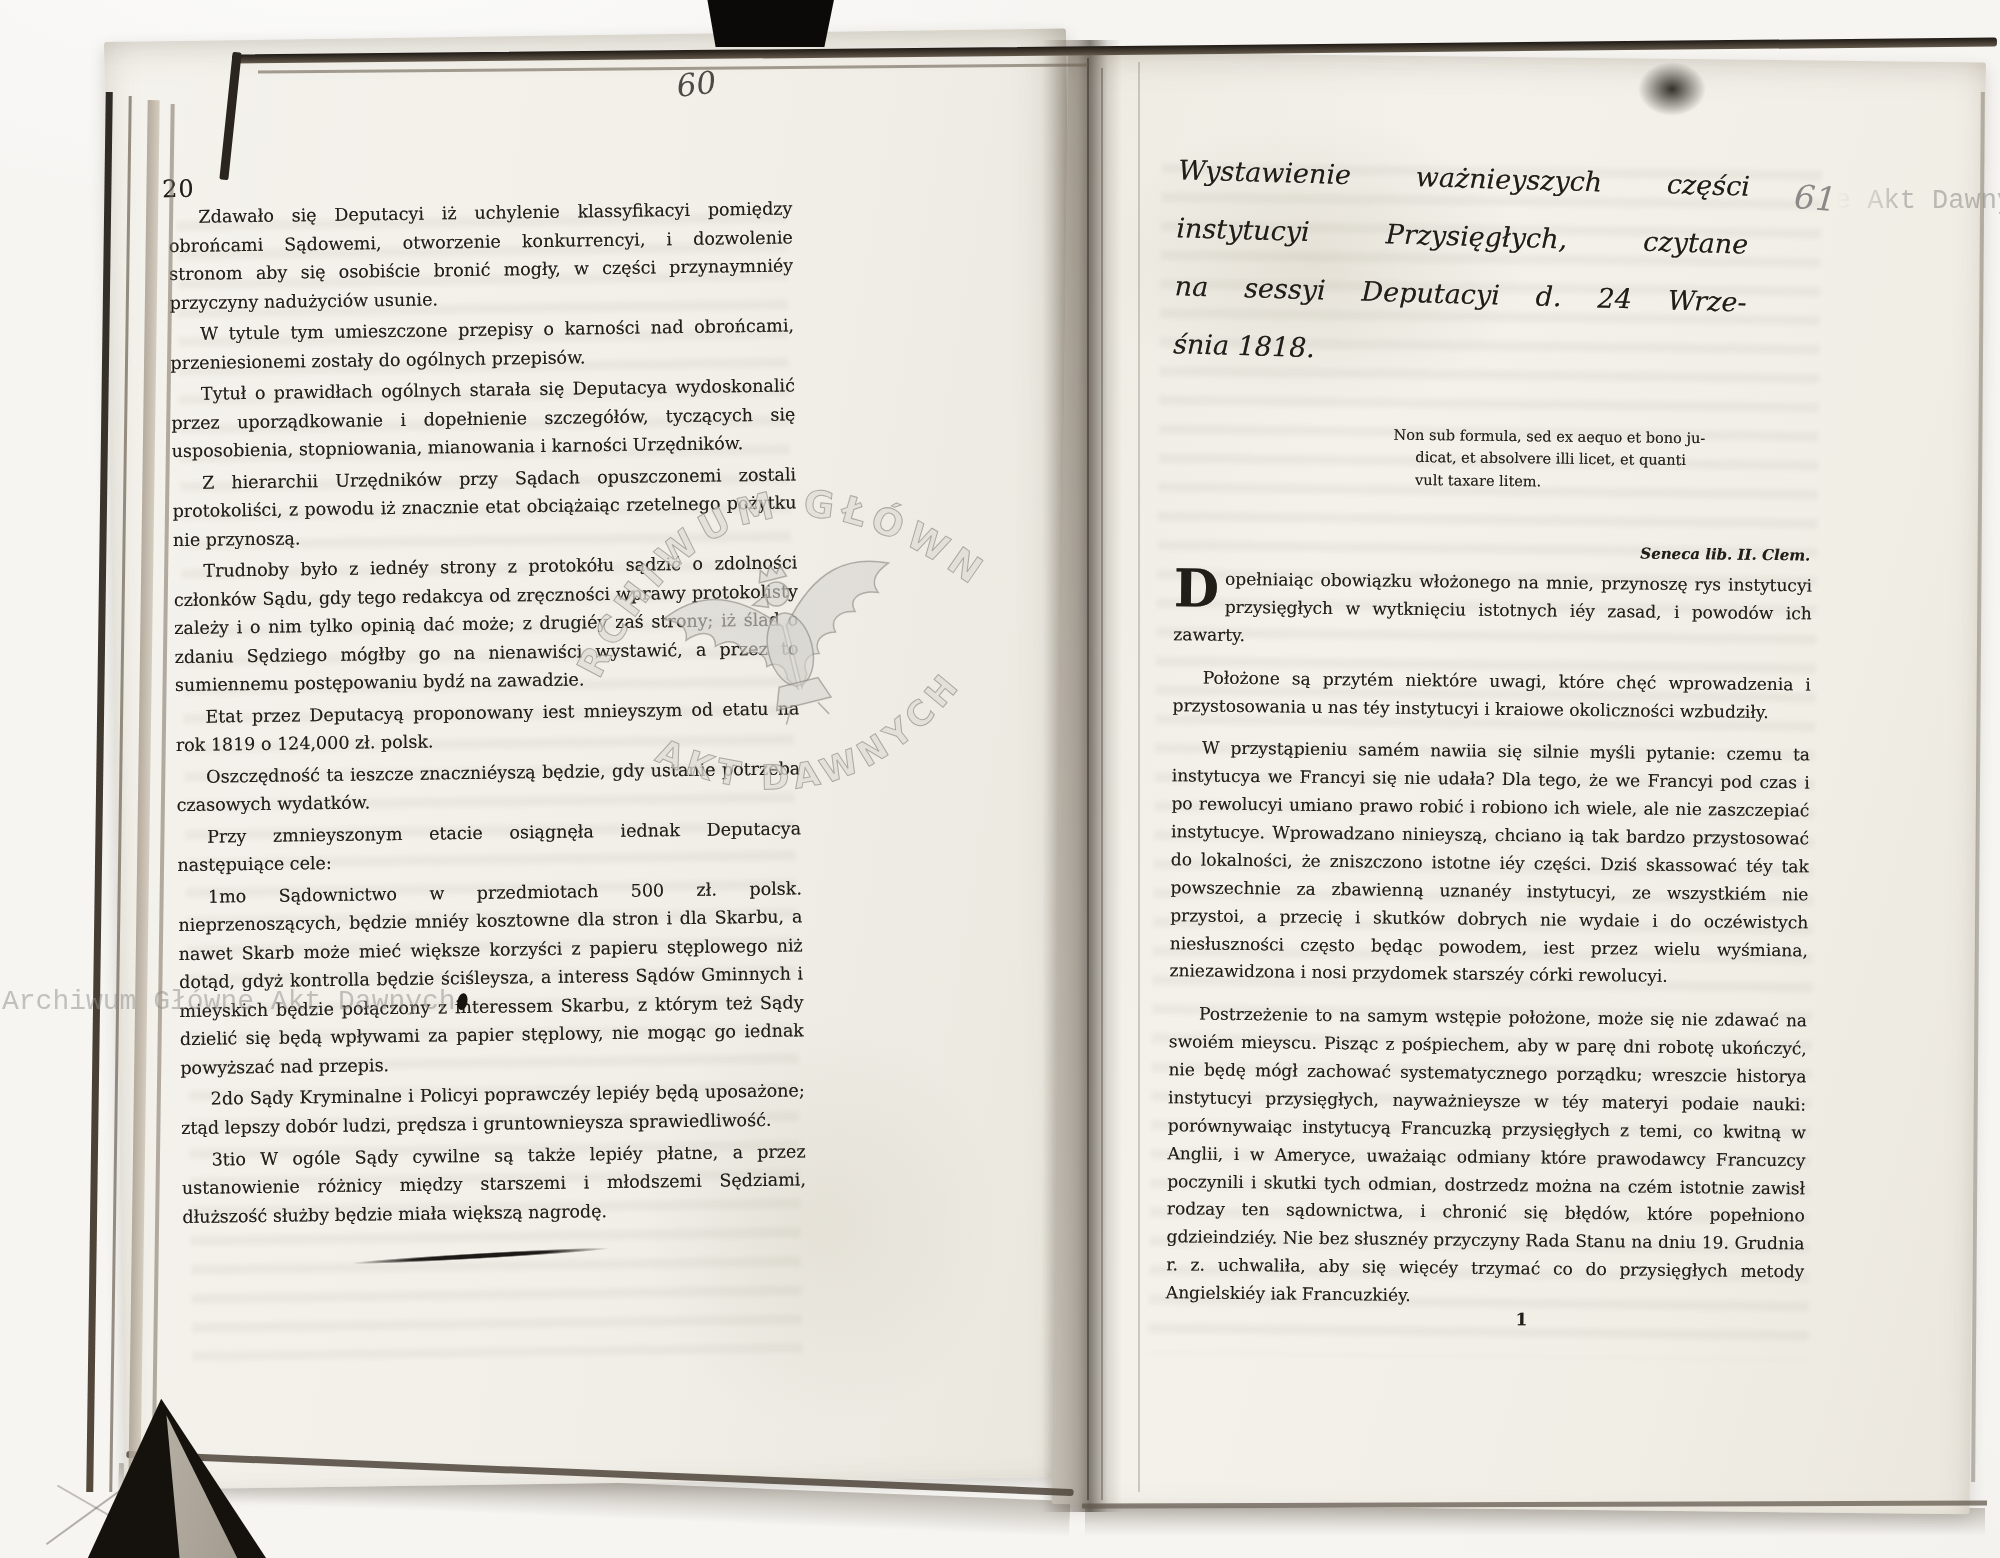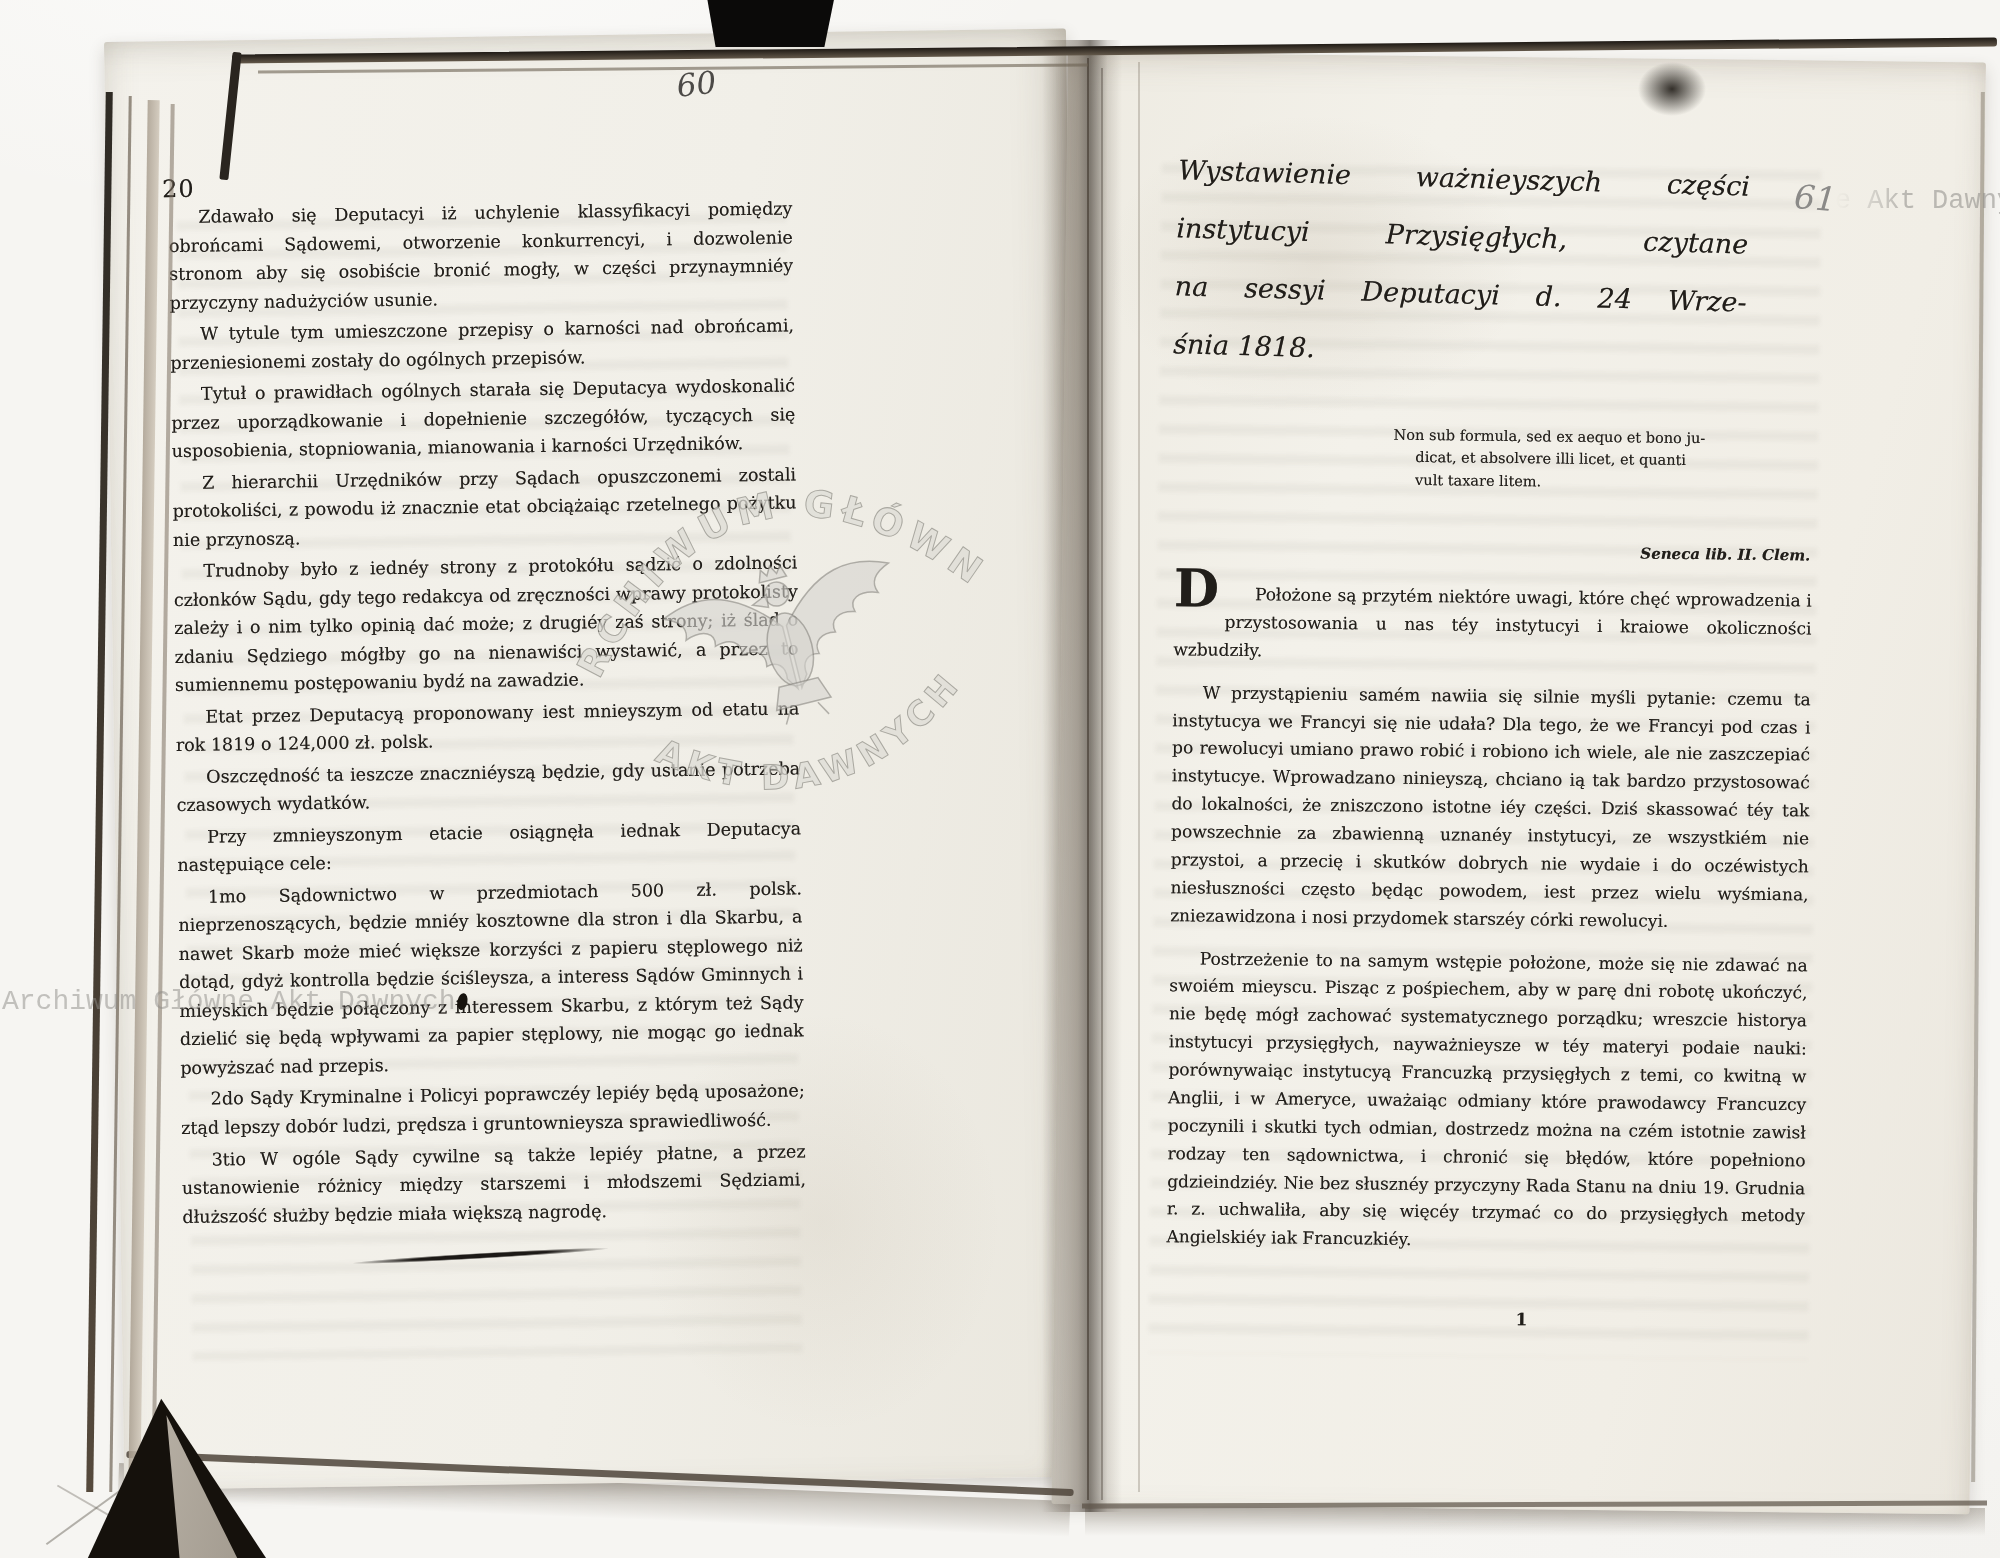--- a/index.html
+++ b/index.html
@@ -165,21 +165,21 @@
       <div class="just">na sessyi Deputacyi d. 24 Wrze-</div>
       <div>śnia 1818.</div>
     </div>
     <div class="abs print rp-epi">
       <div class="l1">Non sub formula, sed ex aequo et bono ju-</div>
       <div class="l2">dicat, et absolvere illi licet, et quanti</div>
       <div class="l3">vult taxare litem.</div>
     </div>
     <div class="abs print rp-attr">Seneca lib. II. Clem.</div>
     <div class="abs print rp-text">
-      <p class="first"><span class="dropcap">D</span></p>
+      <p class="first"><span class="dropcap">D</span><span>opełniaiąc obowiązku włożonego na mnie, przynoszę rys instytucyi przysięgłych w wytknięciu istotnych iéy zasad, i powodów ich zawarty.</span></p>
       <p>Położone są przytém niektóre uwagi, które chęć wprowadzenia i przystosowania u nas téy instytucyi i kraiowe okoliczności wzbudziły.</p>
       <p>W przystąpieniu samém nawiia się silnie myśli pytanie: czemu ta instytucya we Francyi się nie udała?  Dla tego, że we Francyi pod czas i po rewolucyi umiano prawo robić i robiono ich wiele, ale nie zaszczepiać instytucye.  Wprowadzano ninieyszą, chciano ią tak bardzo przystosować do lokalności, że zniszczono istotne iéy części.  Dziś skassować téy tak powszechnie za zbawienną uznanéy instytucyi, ze wszystkiém nie przystoi, a przecię i skutków dobrych nie wydaie i do oczéwistych niesłuszności często będąc powodem, iest przez wielu wyśmiana, zniezawidzona i nosi przydomek starszéy córki rewolucyi.</p>
       <p>Postrzeżenie to na samym wstępie położone, może się nie zdawać na swoiém mieyscu.  Pisząc z pośpiechem, aby w parę dni robotę ukończyć, nie będę mógł zachować systematycznego porządku; wreszcie historya instytucyi przysięgłych, nayważnieysze w téy materyi podaie nauki: porównywaiąc instytucyą Francuzką przysięgłych z temi, co kwitną w Anglii, i w Ameryce, uważaiąc odmiany które prawodawcy Francuzcy poczynili i skutki tych odmian, dostrzedz można na czém istotnie zawisł rodzay ten sądownictwa, i chronić się błędów, które popełniono gdzieindziéy.  Nie bez słusznéy przyczyny Rada Stanu na dniu 19. Grudnia r. z. uchwaliła, aby się więcéy trzymać co do przysięgłych metody Angielskiéy iak Francuzkiéy.</p>
     </div>
     <div class="abs print sig">1</div>
   </div>
 
   <div class="abs spine"></div>
   <div class="abs spine-line1"></div>
   <div class="abs spine-line2"></div>

